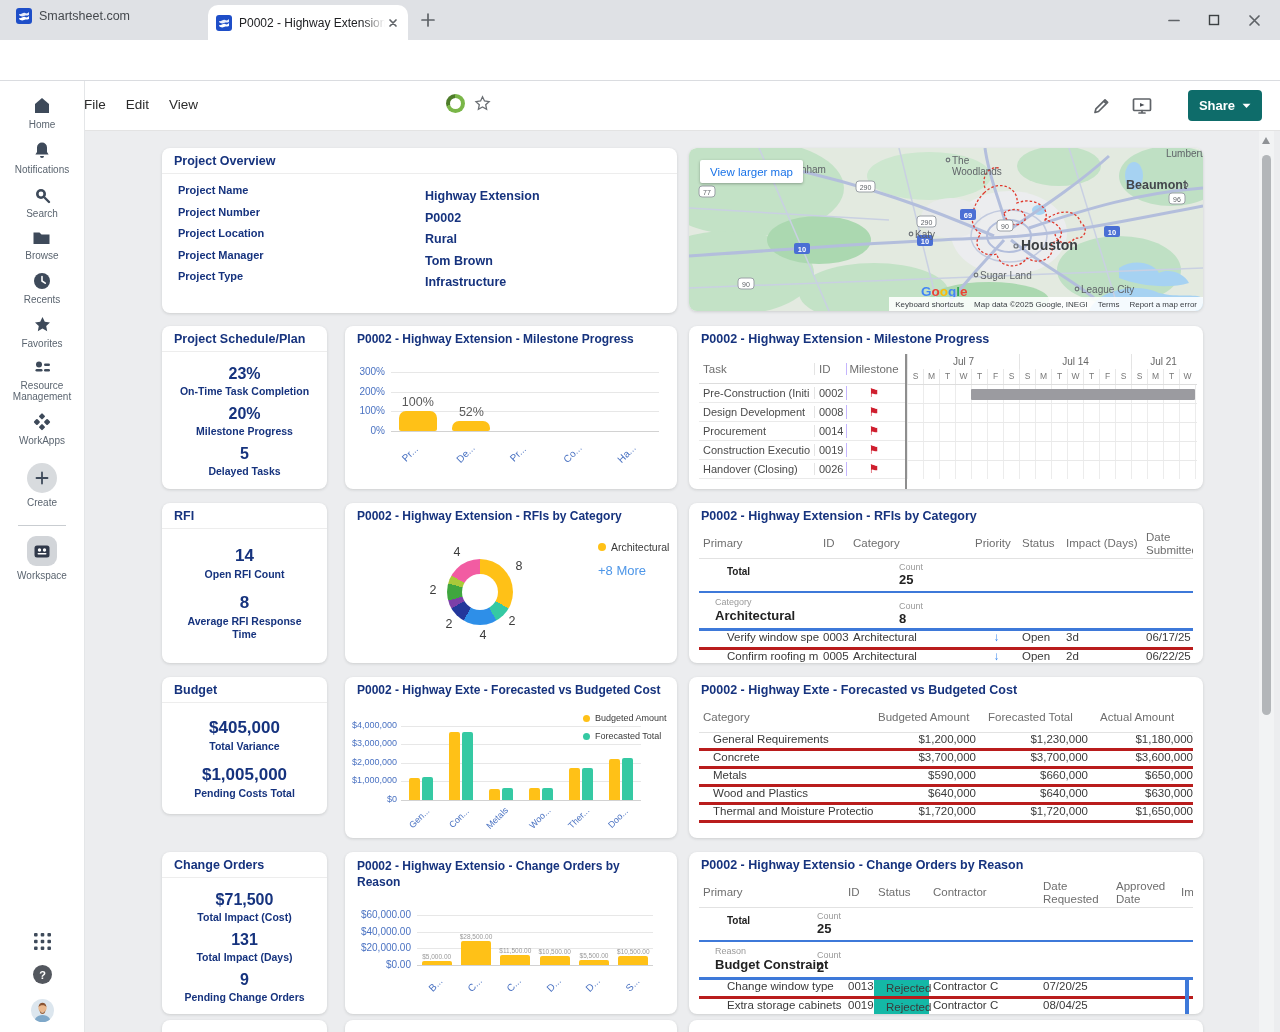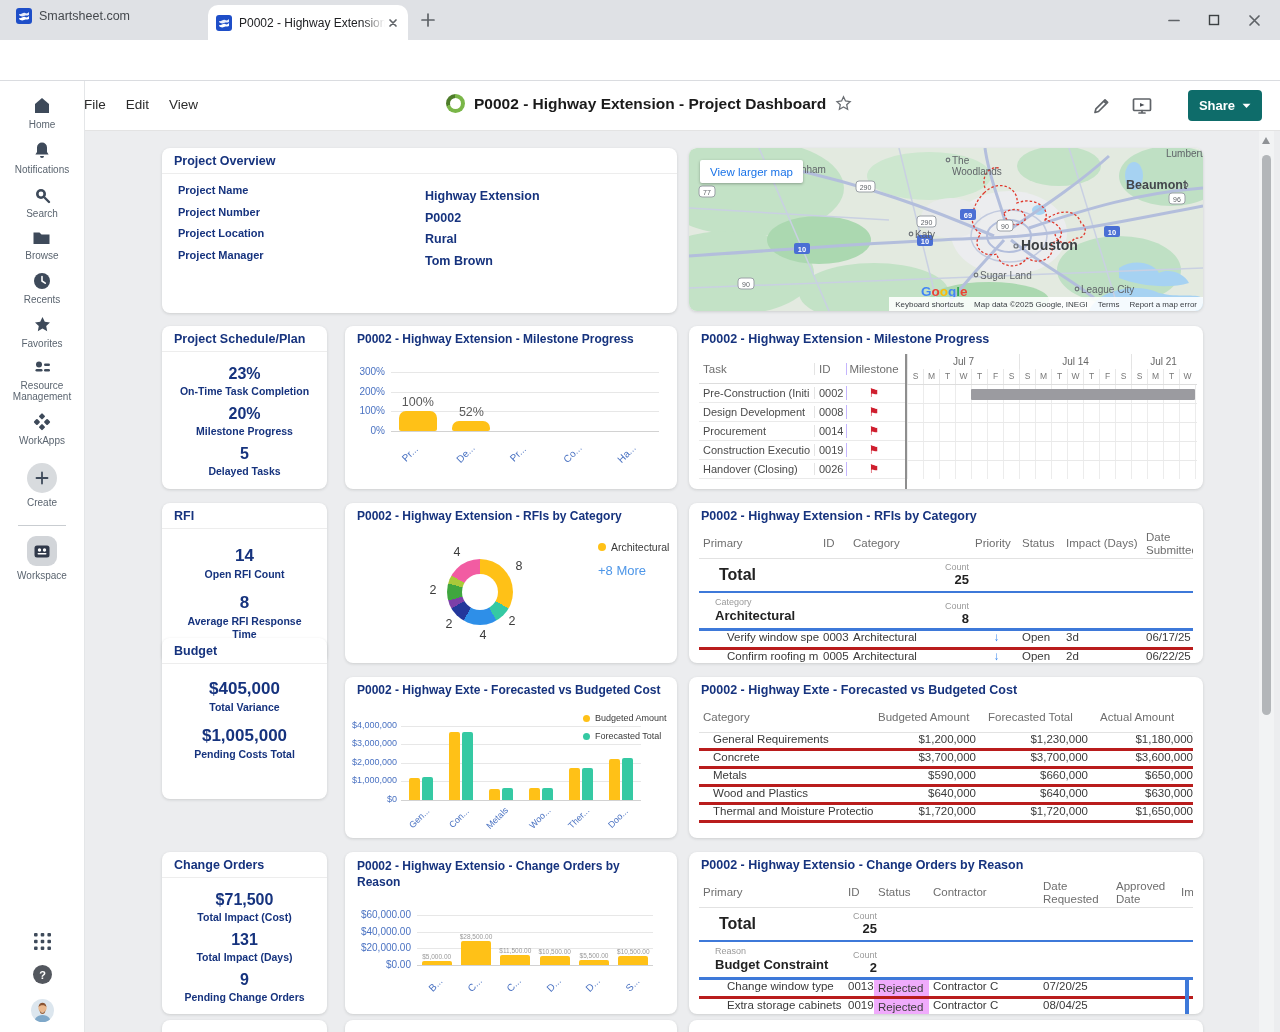--- a/index.html
+++ b/index.html
@@ -54,32 +54,32 @@
 .ovlab{position:absolute;left:16px;top:4px;font-size:11px;font-weight:bold;color:#16337E}
 .ovval{position:absolute;left:263px;top:9px;font-size:12.5px;font-weight:bold;color:#16337E}
 
 .twrap{padding:0 10px;font-size:11.5px;color:#3A3A3A}
 .hrow{display:flex;align-items:center;min-height:30px;border-bottom:1px solid #E2E2E2;color:#6E6E6E;line-height:13px}
 .drow{display:flex;align-items:flex-start;height:19px;border-bottom:3px solid #b91c1c}
 .cell{padding-left:4px;white-space:nowrap;overflow:hidden}
 .ind{padding-left:28px}
 .totrow{position:relative;height:34px;border-bottom:2px solid #3E79D9}
 .grprow{position:relative;height:38px;border-bottom:3px solid #3E79D9}
-.totlab{position:absolute;left:20px;top:7px;font-size:16px;font-weight:bold;color:#222}
+.totlab{position:absolute;left:28px;top:7px;font-size:10px;font-weight:bold;color:#222}
 .grptiny{position:absolute;left:16px;top:4px;font-size:9px;color:#9A9A9A}
 .grpval{position:absolute;left:16px;top:15px;font-size:13px;font-weight:bold;color:#222}
-.cstack{position:absolute;text-align:right;top:3px}
+.cstack{position:absolute;text-align:left;top:3px}
 .clab{font-size:9px;color:#9A9A9A}
 .cval{font-size:13px;font-weight:bold;color:#222}
 .rt1{width:120px}.rt2{width:30px}.rt3{width:122px}.rt4{width:47px;text-align:center}.rt5{width:44px}.rt6{width:80px}.rt7{width:51px}
 .arrow{color:#2F80ED;font-weight:bold}
 .ct1{width:175px}.ct2{width:110px}.ct3{width:112px}.ct4{width:97px}
 .num{text-align:right;padding-right:8px}
 .ht1{width:145px}.ht2{width:30px}.ht3{width:55px}.ht4{width:110px}.ht5{width:73px}.ht6{width:65px}.ht7{width:16px}
-.chip{background:#f0abfc;height:100%;display:flex;align-items:center;padding-left:4px}
+.chip{background:#14b8a6;height:100%;display:flex;align-items:center;padding-left:12px}
 
 .gwrap{position:absolute;left:10px;top:28px;right:6px;bottom:0;display:flex}
 .gleft{width:206px}
 .ghead{display:flex;height:30px;align-items:center;color:#6E6E6E;font-size:11.5px;border-bottom:1px solid #DDD}
 .gc1{width:115px;padding-left:4px;white-space:nowrap;overflow:hidden}
 .gc2{width:32px;border-left:1px solid #E4E4E4;padding-left:4px}
 .gc3{width:55px;border-left:1px solid #c4b5fd;text-align:center}
 .glrow{display:flex;height:19px;align-items:center;border-bottom:1px solid #EAEAEA;font-size:11px;color:#4A4A4A}
 .flag{color:#CF1F2F;font-size:12px}
 .gright{flex:1;border-left:2px solid #8E8E8E;position:relative;overflow:hidden}
@@ -224,21 +224,20 @@
 </div>
 
 <div class="appheader"></div>
 <div class="menubar">
   <span>File</span>
   <span>Edit</span>
   <span>View</span>
 </div>
 <div class="titlewrap">
   <div class="dashicon"></div>
-  <span class="dashtitle">P0002 - Highway Extension - Project Dashboard</span>
   <svg width="17" height="17" viewBox="0 0 17 17">
       <path d="M8.5 1.8l2 4.2 4.6.6-3.4 3.1.9 4.5-4.1-2.3-4.1 2.3.9-4.5L2 6.6l4.6-.6z" fill="none" stroke="#6B6F74" stroke-width="1.3"></path>
     </svg>
 </div>
 <svg class="abs" style="left:1091px;top:96px" width="20" height="20" viewBox="0 0 20 20">
     <path class="icstroke" d="M4 16.5l.9-3.6L14 3.8l2.6 2.6-9.1 9.1L4 16.5zM12.7 5.1l2.6 2.6"></path>
   </svg>
 <svg class="abs" style="left:1131px;top:96px" width="22" height="20" viewBox="0 0 22 20">
     <rect class="icstroke" x="2.5" y="3" width="17" height="11.5" rx="1"></rect>
     <path d="M9 7l4.5 1.9L9 10.8z" fill="#4A4E54"></path>
@@ -371,20 +370,24 @@
         <span class="ovlab">Project Number</span>
         <span class="ovval">P0002</span>
       </div>
     <div class="ovrow">
         <span class="ovlab">Project Location</span>
         <span class="ovval">Rural</span>
       </div>
     <div class="ovrow">
         <span class="ovlab">Project Manager</span>
         <span class="ovval">Tom Brown</span>
+      </div>
+    <div class="ovrow">
+        <span class="ovlab">Project Type</span>
+        <span class="ovval">Infrastructure</span>
       </div>
   </div>
 </div>
 
 <div class="card" style="left:689px;top:148px;width:514px;height:163px">
   <svg width="514" height="163" viewBox="0 0 514 163">
     <rect width="514" height="163" fill="#E3EAE0"></rect>
     <g fill="#C3E2C6">
       <ellipse cx="60" cy="40" rx="95" ry="48"></ellipse>
         <ellipse cx="40" cy="125" rx="85" ry="42"></ellipse>
@@ -690,21 +693,21 @@
       <span class="cell rt2">0005</span>
       <span class="cell rt3">Architectural</span>
       <span class="cell rt4 arrow">↓</span>
       <span class="cell rt5">Open</span>
       <span class="cell rt6">2d</span>
       <span class="cell rt7">06/22/25</span>
     </div>
   </div>
 </div>
 
-<div class="card" style="left:162px;top:638px;width:165px;height:161px">
+<div class="card" style="left:162px;top:677px;width:165px;height:137px">
   <div class="ctitle div">Budget</div>
   <div class="mwrap" style="padding-top:8px">
     <span class="mval">$405,000</span>
     <span class="mlab">Total Variance</span>
     <span class="mval" style="margin-top:12px">$1,005,000</span>
     <span class="mlab">Pending Costs Total</span>
   </div>
 </div>
 
 <div class="card" style="left:345px;top:677px;width:332px;height:161px">

